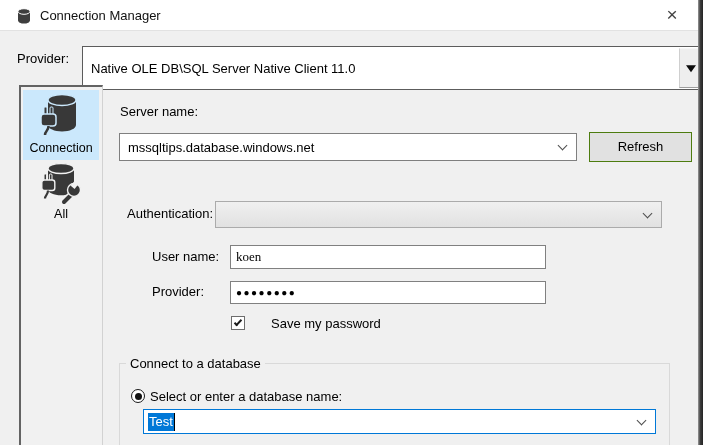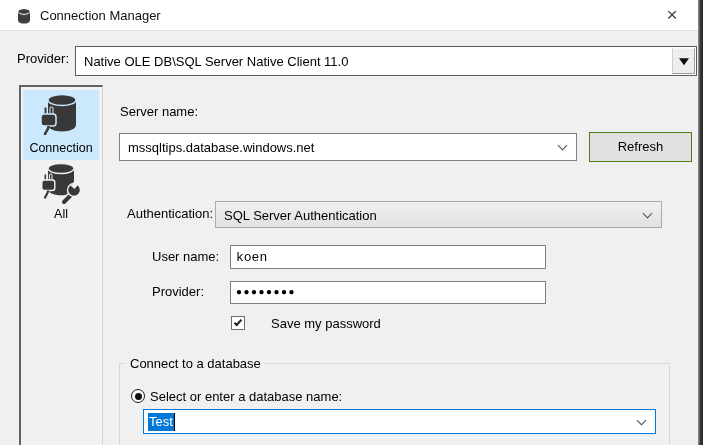--- a/index.html
+++ b/index.html
@@ -12,21 +12,21 @@
   .titlebar .app-icon { position:absolute; left:16px; top:7px; }
   .titlebar .title { position:absolute; left:40px; top:0; line-height:31px; font-size:13px; color:#111; }
   .close-btn { position:absolute; left:652px; top:0; width:40px; height:31px; text-align:center; line-height:29px; font-size:19px; color:#444; cursor:pointer; }
 
   .right-edge { position:absolute; left:698px; top:0; width:5px; height:445px; background:linear-gradient(90deg,#9a9a9a 0%,#3d3d3d 45%,#232323 100%); }
 
   
   .provider-label { position:absolute; left:17px; top:51px; }
   .combo { position:absolute; background:#fff; border:1px solid #6e6e6e; }
   .combo .txt { position:absolute; left:8px; top:50%; transform:translateY(-50%); white-space:nowrap; }
-  .provider-combo { left:75px; top:46px; width:622px; height:30px; border-color:#5c5c5c; }
+  .provider-combo { left:82px; top:46px; width:622px; height:44px; border-color:#5c5c5c; }
   .dd-btn { position:absolute; right:1px; top:1px; bottom:1px; width:23px; background:#eeeeee; border:1px solid #9d9d9d; border-top-color:#f6f6f6; border-left-color:#cfcfcf; }
   .tri { position:absolute; left:50%; top:50%; transform:translate(-50%,-40%); width:0; height:0; border-left:5px solid transparent; border-right:5px solid transparent; border-top:7px solid #0b0b0b; }
 
   
   .sidebar { position:absolute; left:19px; top:85px; width:84px; height:370px; background:#f1f1f1; border-left:2px solid #636363; border-top:2px solid #636363; border-right:1px solid #d2d2d2; }
   .side-item { position:absolute; left:2px; width:76px; display:flex; flex-direction:column; align-items:center; cursor:pointer; }
   .side-item.selected { background:#cbe8fc; }
   .side-item .lbl { font-size:12.5px; line-height:16px; white-space:nowrap; }
   .item-connection { top:3px; height:70px; padding-top:2px; }
   .item-all { top:73px; height:64px; padding-top:2px; }
@@ -38,21 +38,21 @@
   .server-combo { left:119px; top:133px; width:458px; height:28px; border-color:#7f7f7f; }
   .refresh-btn { position:absolute; left:589px; top:132px; width:103px; height:30px; background:#e1e1e1; border:1px solid #4d7c0f; font-size:13px; text-align:center; line-height:28px; cursor:pointer; }
 
   .groupbox { position:absolute; border:1px solid #d9d9d9; }
   .group1 { left:119px; top:182px; width:551px; height:161px; }
   .group2 { left:119px; top:363px; width:551px; height:100px; }
   .group-title { position:absolute; left:6px; top:-8px; background:#f0f0f0; padding:0 4px; line-height:16px; white-space:nowrap; }
 
   .auth-combo { left:215px; top:201px; width:447px; height:27px; background:linear-gradient(#f0f0f0,#e1e1e1); border-color:#ababab; }
 
-  .tb { position:absolute; border:1px solid #808080; background:#fff; font-family:Liberation Mono, monospace; font-size:13px; padding:0 5px; outline:none; }
+  .tb { position:absolute; border:1px solid #808080; background:#fff; font-family:Liberation Serif, serif; font-size:13px; padding:0 5px; outline:none; }
   .user-input { left:230px; top:245px; width:316px; height:24px; }
   .pass-input { left:230px; top:281px; width:316px; height:23px; font-size:10px; letter-spacing:1.5px; }
 
   .checkbox { position:absolute; left:231px; top:316px; width:14px; height:14px; background:#fff; border:1px solid #6d6d6d; cursor:pointer; }
   .checkmark { position:absolute; left:2px; top:3px; width:8px; height:4px; border-left:2px solid #1c1c1c; border-bottom:2px solid #1c1c1c; transform:rotate(-47deg); }
 
   .radio { position:absolute; left:131px; top:389px; width:14px; height:14px; border-radius:50%; border:1px solid #1a1a1a; background:#fff; cursor:pointer; }
   .radio-dot { position:absolute; left:2.5px; top:2.5px; width:7px; height:7px; border-radius:50%; background:#111; }
 
   .db-combo { left:143px; top:409px; width:513px; height:25px; border:1px solid #0078d7; }
@@ -111,21 +111,20 @@
 
   <span class="lab" style="left:120px; top:104px;">Server name:</span>
   <div class="combo server-combo">
     <span class="txt">mssqltips.database.windows.net</span>
     <span class="chev"></span>
   </div>
   <div class="refresh-btn">Refresh</div>
 
   <span class="lab" style="left:127px; top:206px;">Authentication:</span>
   <div class="combo auth-combo">
-    <span class="txt">SQL Server Authentication</span>
     <span class="chev"></span>
   </div>
 
   <span class="lab" style="left:152px; top:249px;">User name:</span>
   <input class="tb user-input" value="koen" style="">
 
   <span class="lab" style="left:152px; top:284px;">Provider:</span>
   <input class="tb pass-input" value="●●●●●●●●" style="">
 
   <span class="checkbox">

